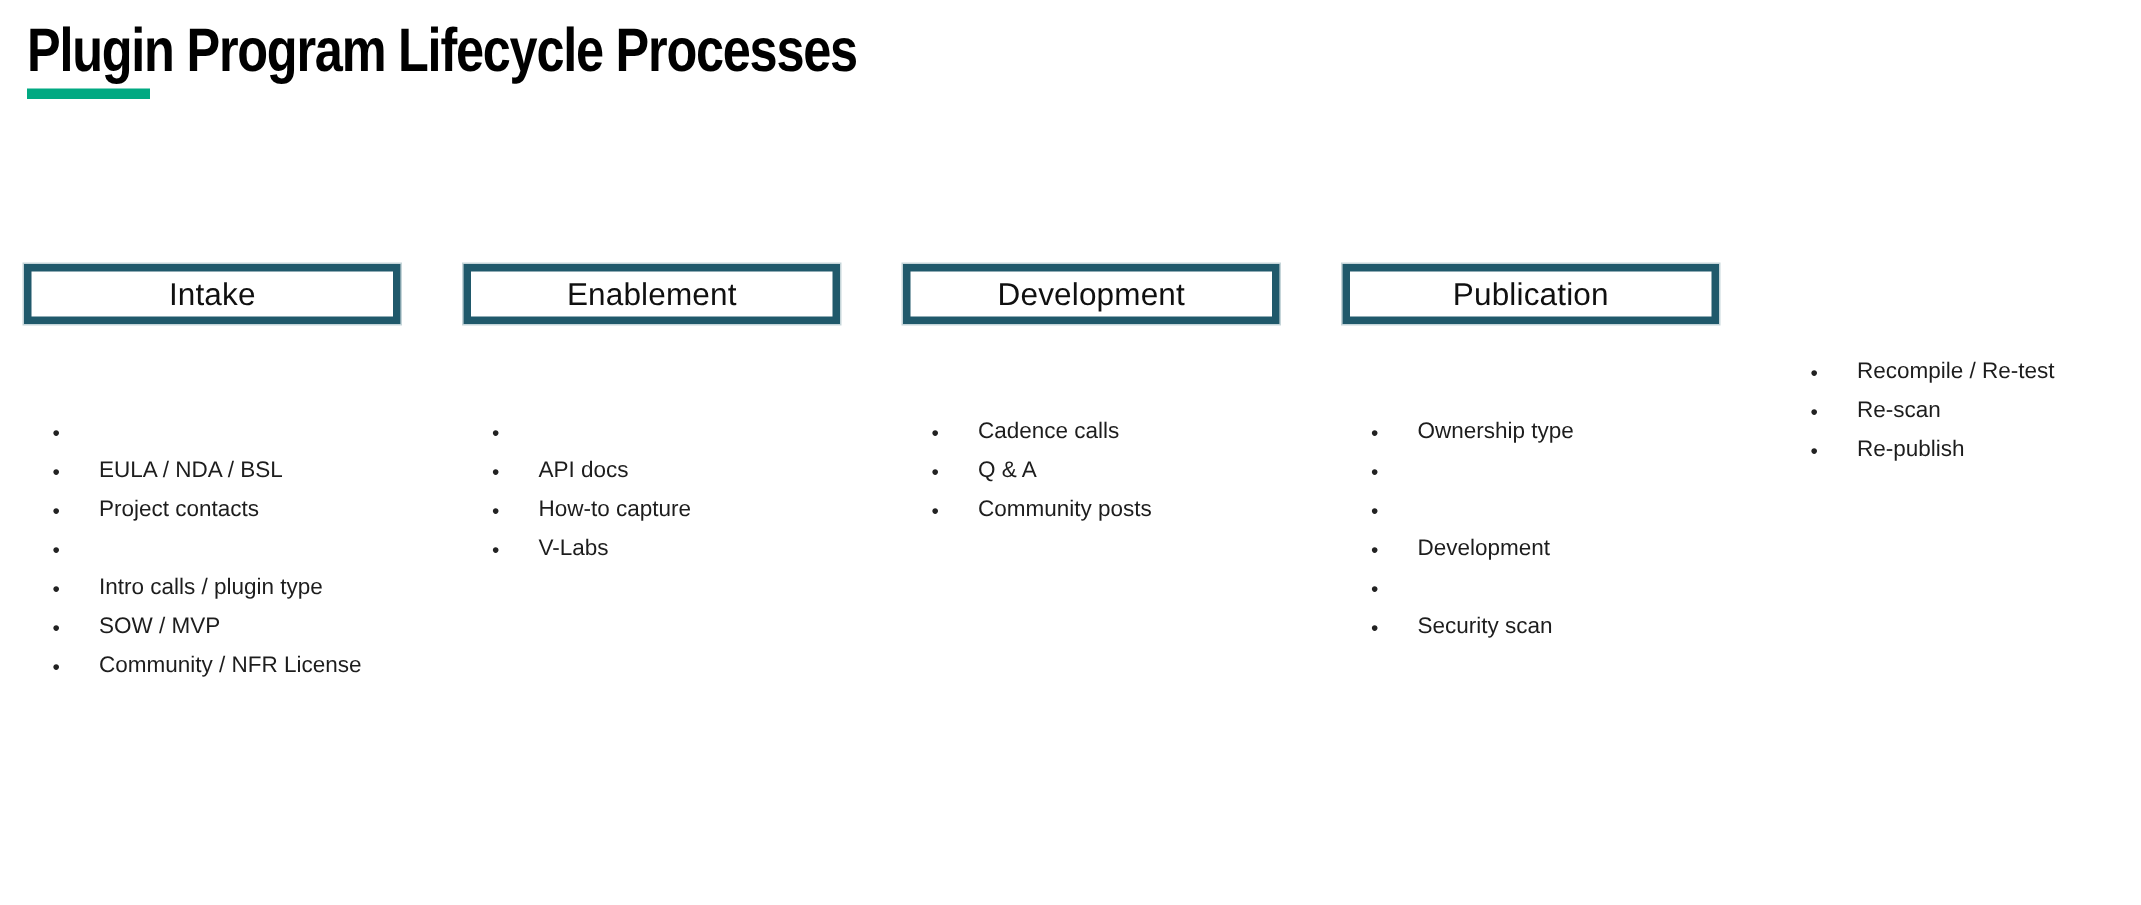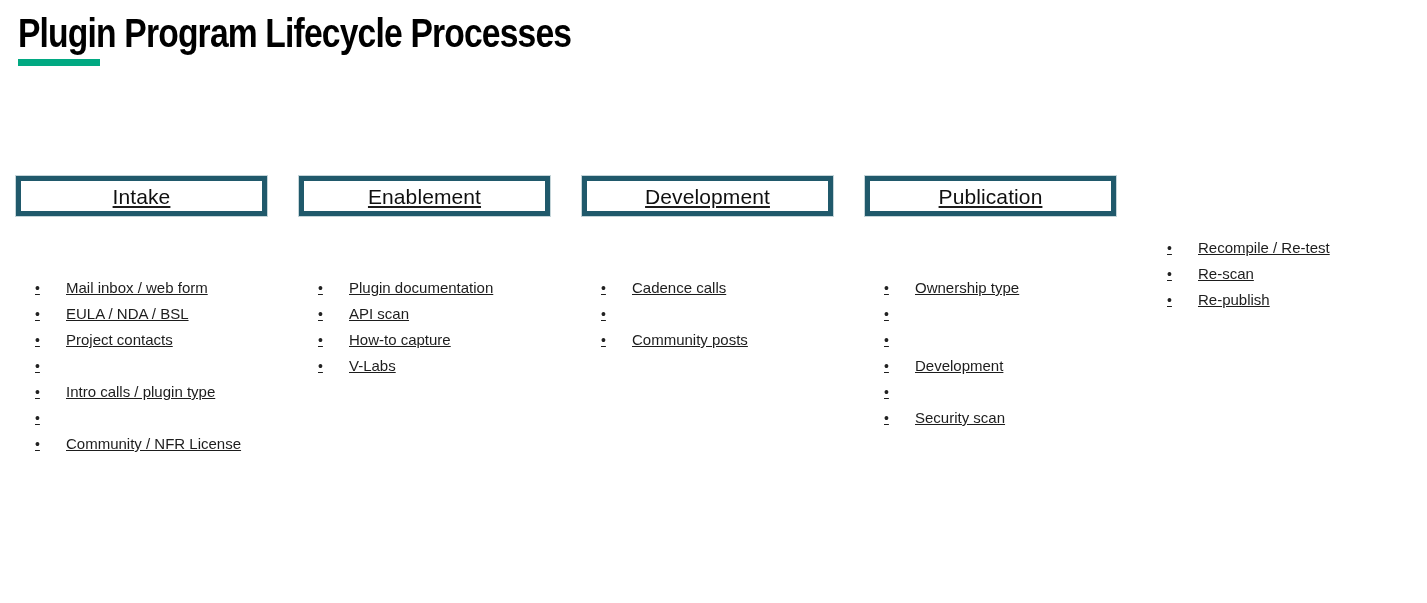--- a/index.html
+++ b/index.html
@@ -41,22 +41,21 @@
     width: 82px;
     height: 7px;
     background: var(--accent-green, #01A982);
   }
   .columns {
     position: absolute;
     left: 16px;
     top: 176px;
     width: 1379px;
     display: flex;
-    gap: 32px;
-    text-decoration: underline;
+    gap: 42px;
   }
   .col {
     width: 251px;
     flex: 0 0 251px;
   }
   .hdr-box {
     box-sizing: border-box;
     height: 40px;
     border: 5px solid var(--border-teal, #20596B);
     background: #fff;
@@ -107,59 +106,58 @@
 
   <div class="columns">
 
     <div class="col">
       <div class="hdr-box">
         <span class="hdr-label">Intake</span>
       </div>
       <ul class="items">
           <li>
             <span class="bullet">•</span>
-            <span class="item-text">Mail inbox / web form</span>
           </li>
           <li>
             <span class="bullet">•</span>
             <span class="item-text">EULA / NDA / BSL</span>
           </li>
           <li>
             <span class="bullet">•</span>
             <span class="item-text">Project contacts</span>
           </li>
           <li>
             <span class="bullet">•</span>
           </li>
           <li>
             <span class="bullet">•</span>
             <span class="item-text">Intro calls / plugin type</span>
           </li>
           <li>
             <span class="bullet">•</span>
+            <span class="item-text">SOW / MVP</span>
           </li>
           <li>
             <span class="bullet">•</span>
             <span class="item-text">Community / NFR License</span>
           </li>
         </ul>
     </div>
 
     <div class="col">
       <div class="hdr-box">
         <span class="hdr-label">Enablement</span>
       </div>
       <ul class="items">
           <li>
             <span class="bullet">•</span>
-            <span class="item-text">Plugin documentation</span>
-          </li>
-          <li>
-            <span class="bullet">•</span>
-            <span class="item-text">API scan</span>
+          </li>
+          <li>
+            <span class="bullet">•</span>
+            <span class="item-text">API docs</span>
           </li>
           <li>
             <span class="bullet">•</span>
             <span class="item-text">How-to capture</span>
           </li>
           <li>
             <span class="bullet">•</span>
             <span class="item-text">V-Labs</span>
           </li>
         </ul>
@@ -169,20 +167,21 @@
       <div class="hdr-box">
         <span class="hdr-label">Development</span>
       </div>
       <ul class="items">
           <li>
             <span class="bullet">•</span>
             <span class="item-text">Cadence calls</span>
           </li>
           <li>
             <span class="bullet">•</span>
+            <span class="item-text">Q &amp; A</span>
           </li>
           <li>
             <span class="bullet">•</span>
             <span class="item-text">Community posts</span>
           </li>
         </ul>
     </div>
 
     <div class="col">
       <div class="hdr-box">

